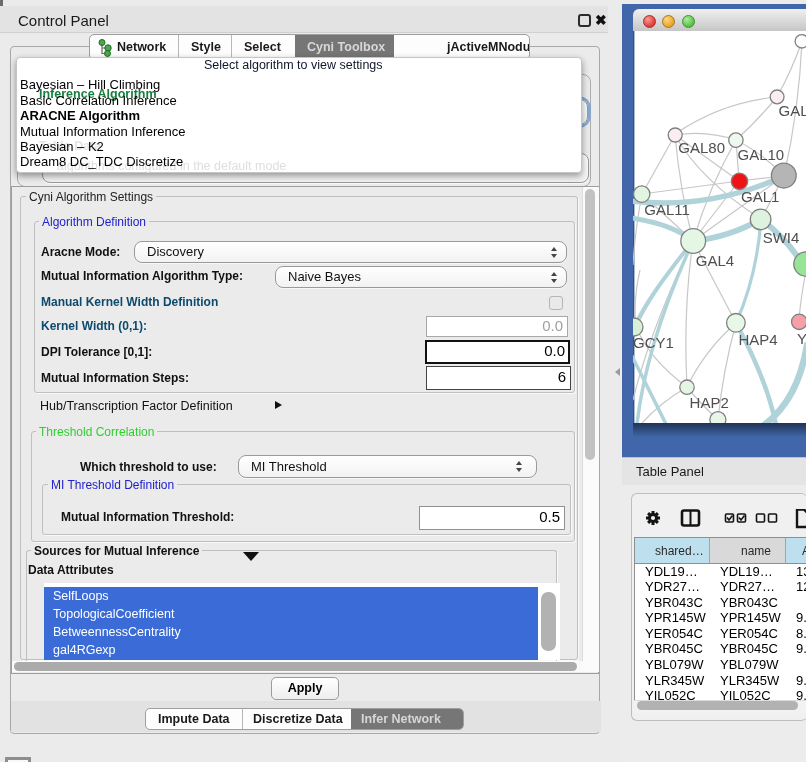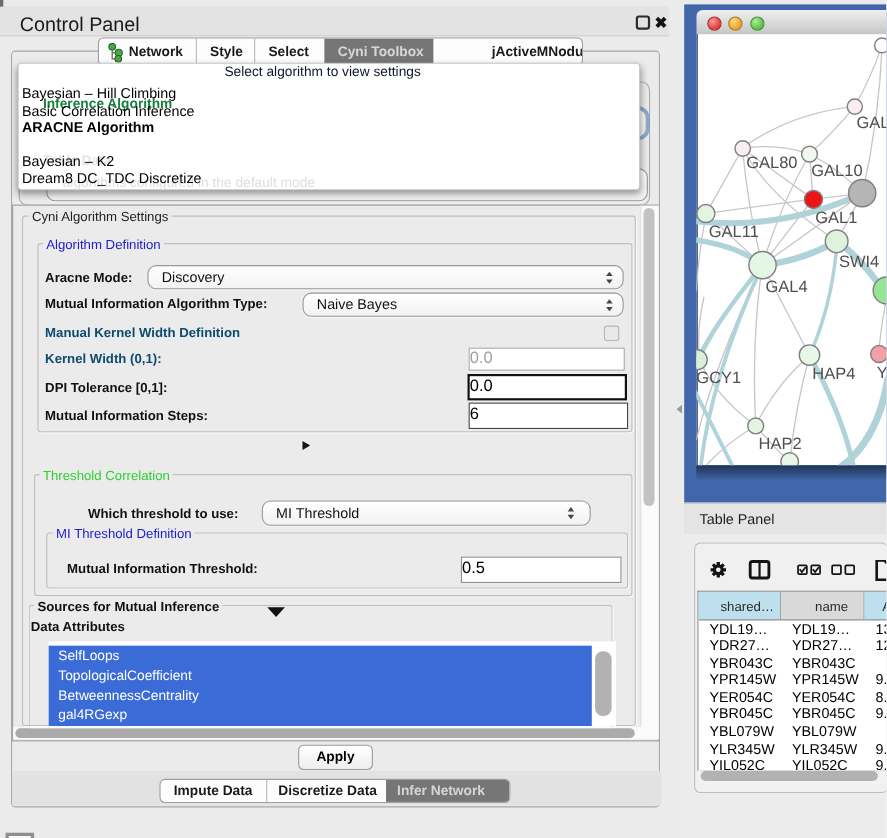--- a/index.html
+++ b/index.html
@@ -8,29 +8,29 @@
 .abs{position:absolute;}
 .lbl{position:absolute;font-size:12px;font-weight:bold;color:#111;white-space:nowrap;}
 .glbl{position:absolute;font-size:12px;font-weight:bold;color:#0c4a6e;white-space:nowrap;}
 .group{position:absolute;border:1px solid #bfbfbf;border-radius:3px;box-shadow:inset 0 0 0 0 #fff, 1px 1px 0 rgba(255,255,255,.7);}
 .gtitle{position:absolute;background:#ebebeb;padding:0 3px;font-size:12px;white-space:nowrap;}
 .combo{position:absolute;border:1px solid #9a9a9a;border-radius:8px;background:linear-gradient(#ffffff,#f2f2f2);box-shadow:0 1px 0 rgba(255,255,255,.6);}
 .combo .ct{position:absolute;left:12px;top:2px;font-size:13px;color:#111;}
 .spin{position:absolute;right:9px;top:50%;width:6px;height:11px;margin-top:-5.5px;}
 .spin:before{content:"";position:absolute;left:0;top:0;border-left:3px solid transparent;border-right:3px solid transparent;border-bottom:4px solid #444;}
 .spin:after{content:"";position:absolute;left:0;bottom:0;border-left:3px solid transparent;border-right:3px solid transparent;border-top:4px solid #444;}
-.field{position:absolute;background:#fff;font-size:13px;text-align:left;}
+.field{position:absolute;background:#fff;font-size:13px;text-align:right;}
 </style>
 </head>
 <body>
 <div id="root">
 
 <div class="abs" style="left:0;top:0;width:3px;height:9px;background:#6b6b6b;"></div>
 <div class="abs" style="left:0;top:6px;width:608px;height:26px;background:#e3e3e3;border-bottom:1px solid #d0d0d0;"></div>
-<div class="abs" style="left:18px;top:12px;font-size:18px;color:#1a1a1a;">Control Panel</div>
+<div class="abs" style="left:18px;top:12px;font-size:15px;color:#1a1a1a;">Control Panel</div>
 
 <div class="abs" style="left:578px;top:14px;width:9px;height:9px;border:2px solid #2c2c2c;border-radius:3px;"></div>
 <div class="abs" style="left:595px;top:12px;font-size:14px;font-weight:bold;color:#111;">✖</div>
 
 <div class="abs" style="left:10px;top:46px;width:588px;height:686px;border:1px solid #a8a8a8;border-radius:4px;background:#ebebeb;"></div>
 
 <div class="abs" style="left:89px;top:34px;width:439px;height:24px;border:1px solid #9f9f9f;border-radius:5px;background:#fdfdfd;overflow:hidden;">
   <div class="abs" style="left:0;top:0;width:88px;height:24px;border-right:1px solid #b8b8b8;"></div>
   <div class="abs" style="left:88px;top:0;width:53px;height:24px;border-right:1px solid #b8b8b8;"></div>
   <div class="abs" style="left:141px;top:0;width:64px;height:24px;border-right:1px solid #b8b8b8;"></div>
@@ -80,20 +80,21 @@
     </div>
 <div class="glbl" style="left:41px;top:295px;">Manual Kernel Width Definition</div>
 <div class="abs" style="left:549px;top:296px;width:12px;height:12px;border:1px solid #b5b5b5;border-radius:3px;background:#e9e9e9;"></div>
 <div class="glbl" style="left:41px;top:319px;">Kernel Width (0,1):</div>
 <div class="field" style="left:426px;top:316px;width:136px;height:19px;border:1px solid #a8a8a8;color:#9f9f9f;padding:0 4px 0 0;font-size:15px;">0.0</div>
 <div class="lbl" style="left:41px;top:345px;">DPI Tolerance [0,1]:</div>
 <div class="field" style="left:425px;top:340px;width:138px;height:20px;border:2px solid #111;color:#000;padding:0 3px 0 0;font-size:15px;">0.0</div>
 <div class="lbl" style="left:41px;top:371px;">Mutual Information Steps:</div>
 <div class="field" style="left:426px;top:366px;width:139px;height:21px;border:1px solid #444;color:#000;padding:1px 4px 0 0;font-size:15px;">6</div>
 
+<div class="abs" style="left:40px;top:399px;font-size:12.5px;color:#111;">Hub/Transcription Factor Definition</div>
 <div class="abs" style="left:275px;top:401px;width:0;height:0;border-top:4.5px solid transparent;border-bottom:4.5px solid transparent;border-left:7.5px solid #111;"></div>
 
 <div class="group" style="left:31px;top:431px;width:542px;height:109px;"></div>
 <div class="gtitle" style="left:36px;top:425px;color:#2fcf2f;">Threshold Correlation</div>
 <div class="lbl" style="left:80px;top:460px;">Which threshold to use:</div>
 <div class="combo" style="left:238px;top:455px;width:297px;height:21px;">
       <span class="ct" style="top:3px;">MI Threshold</span>
       <span class="spin" style="right:14px;"></span>
     </div>
 
@@ -131,20 +132,21 @@
 <div class="abs" style="left:5px;top:757px;width:20px;height:10px;border:3px solid #8e8e8e;background:#f8f8f8;"></div>
 
 <div class="abs" style="left:16px;top:57px;width:564px;height:114px;background:#fff;border:1px solid #c6c6c6;border-radius:4px;box-shadow:0 3px 7px rgba(0,0,0,.4);">
   <div class="abs" style="left:187px;top:0;font-size:12.5px;color:#0f172a;">Select algorithm to view settings</div>
   <div class="abs" style="left:22px;top:29px;font-size:12.5px;font-weight:bold;color:#15803d;">Inference Algorithm</div>
   <div class="abs" style="left:22px;top:81px;font-size:12.5px;font-weight:bold;color:#e4e4e4;">Table Data</div>
   <div class="abs" style="left:40px;top:101px;font-size:12.5px;color:#dedede;">algorithms configured in the default mode</div>
   <div class="abs" style="left:3px;top:19px;font-size:13px;color:#000;">Bayesian – Hill Climbing</div>
   <div class="abs" style="left:3px;top:34.5px;font-size:13px;color:#000;">Basic Correlation Inference</div>
   <div class="abs" style="left:3px;top:50px;font-size:13px;color:#000;font-weight:bold;">ARACNE Algorithm</div>
+  <div class="abs" style="left:3px;top:65.5px;font-size:13px;color:#000;">Mutual Information Inference</div>
   <div class="abs" style="left:3px;top:81px;font-size:13px;color:#000;">Bayesian – K2</div>
   <div class="abs" style="left:3px;top:95.5px;font-size:13px;color:#000;">Dream8 DC_TDC Discretize</div>
 </div>
 
 <div class="abs" style="left:615px;top:368px;width:0;height:0;border-top:4px solid transparent;border-bottom:4px solid transparent;border-right:5px solid #9a9a9a;"></div>
 
 <div class="abs" style="left:622px;top:4px;width:184px;height:453px;background:#4166a9;"></div>
 
 <div class="abs" style="left:633px;top:423px;width:173px;height:14px;background:linear-gradient(#1f3356,rgba(65,102,169,0));"></div>
 

